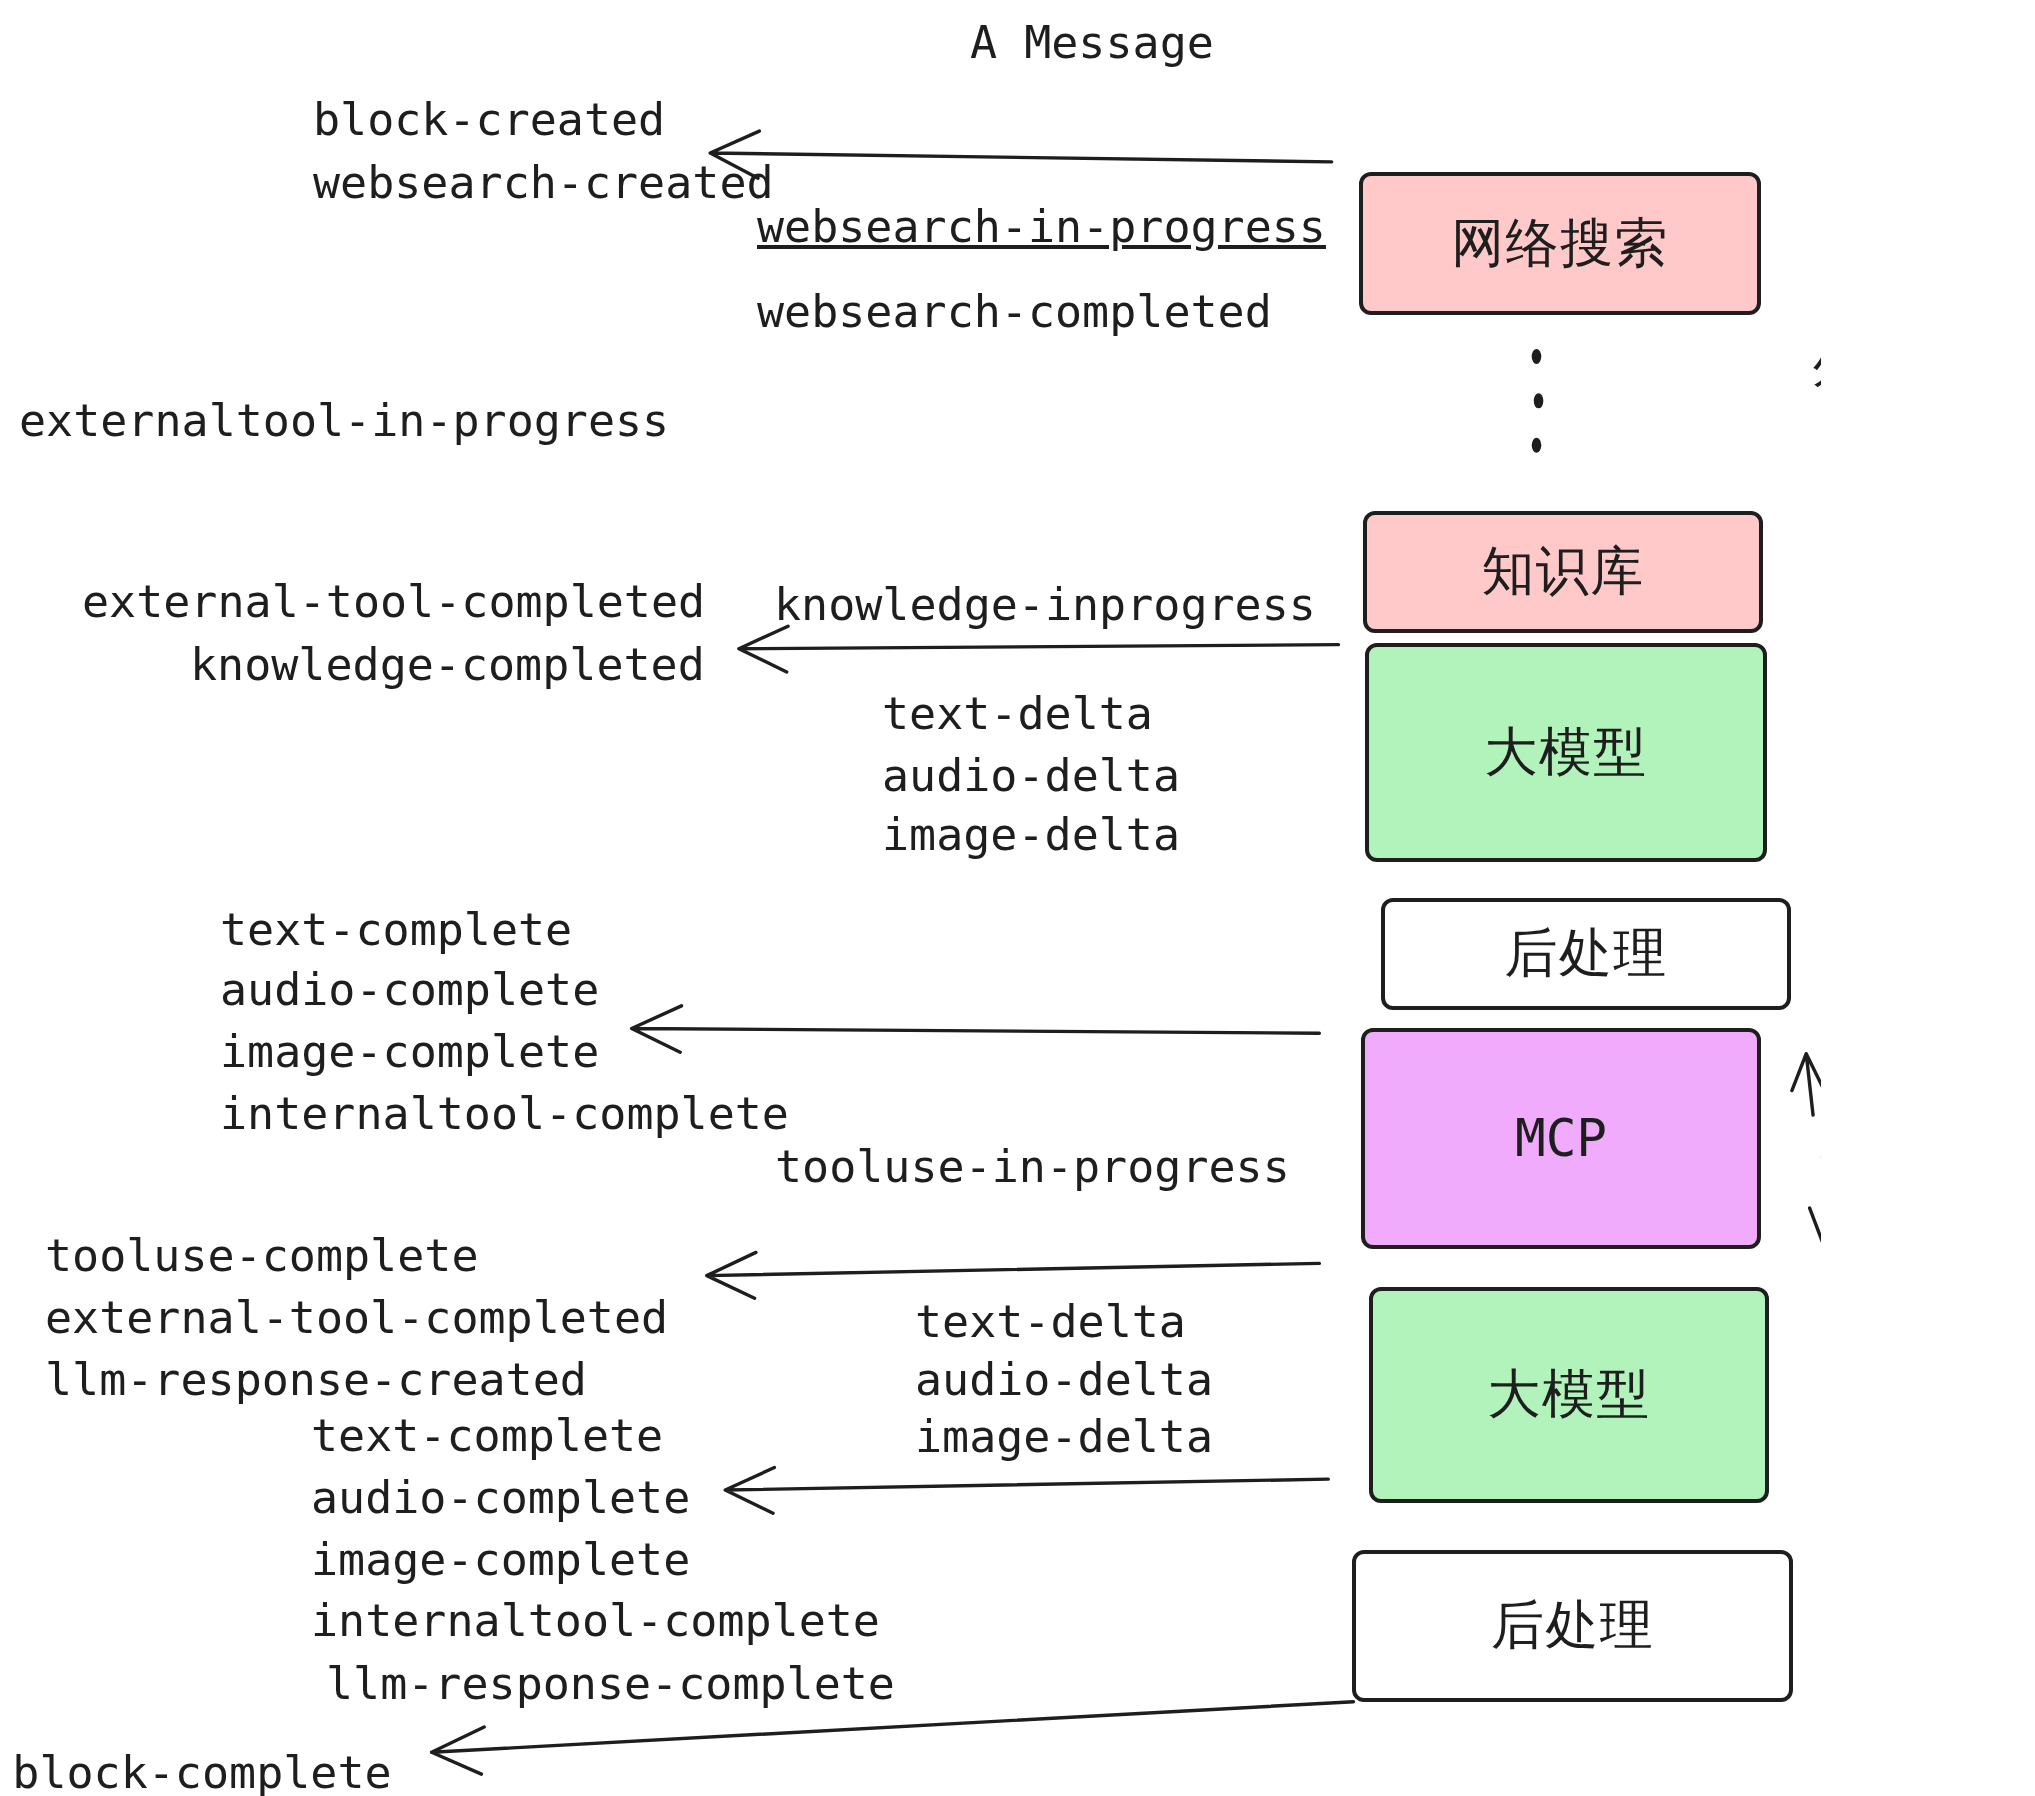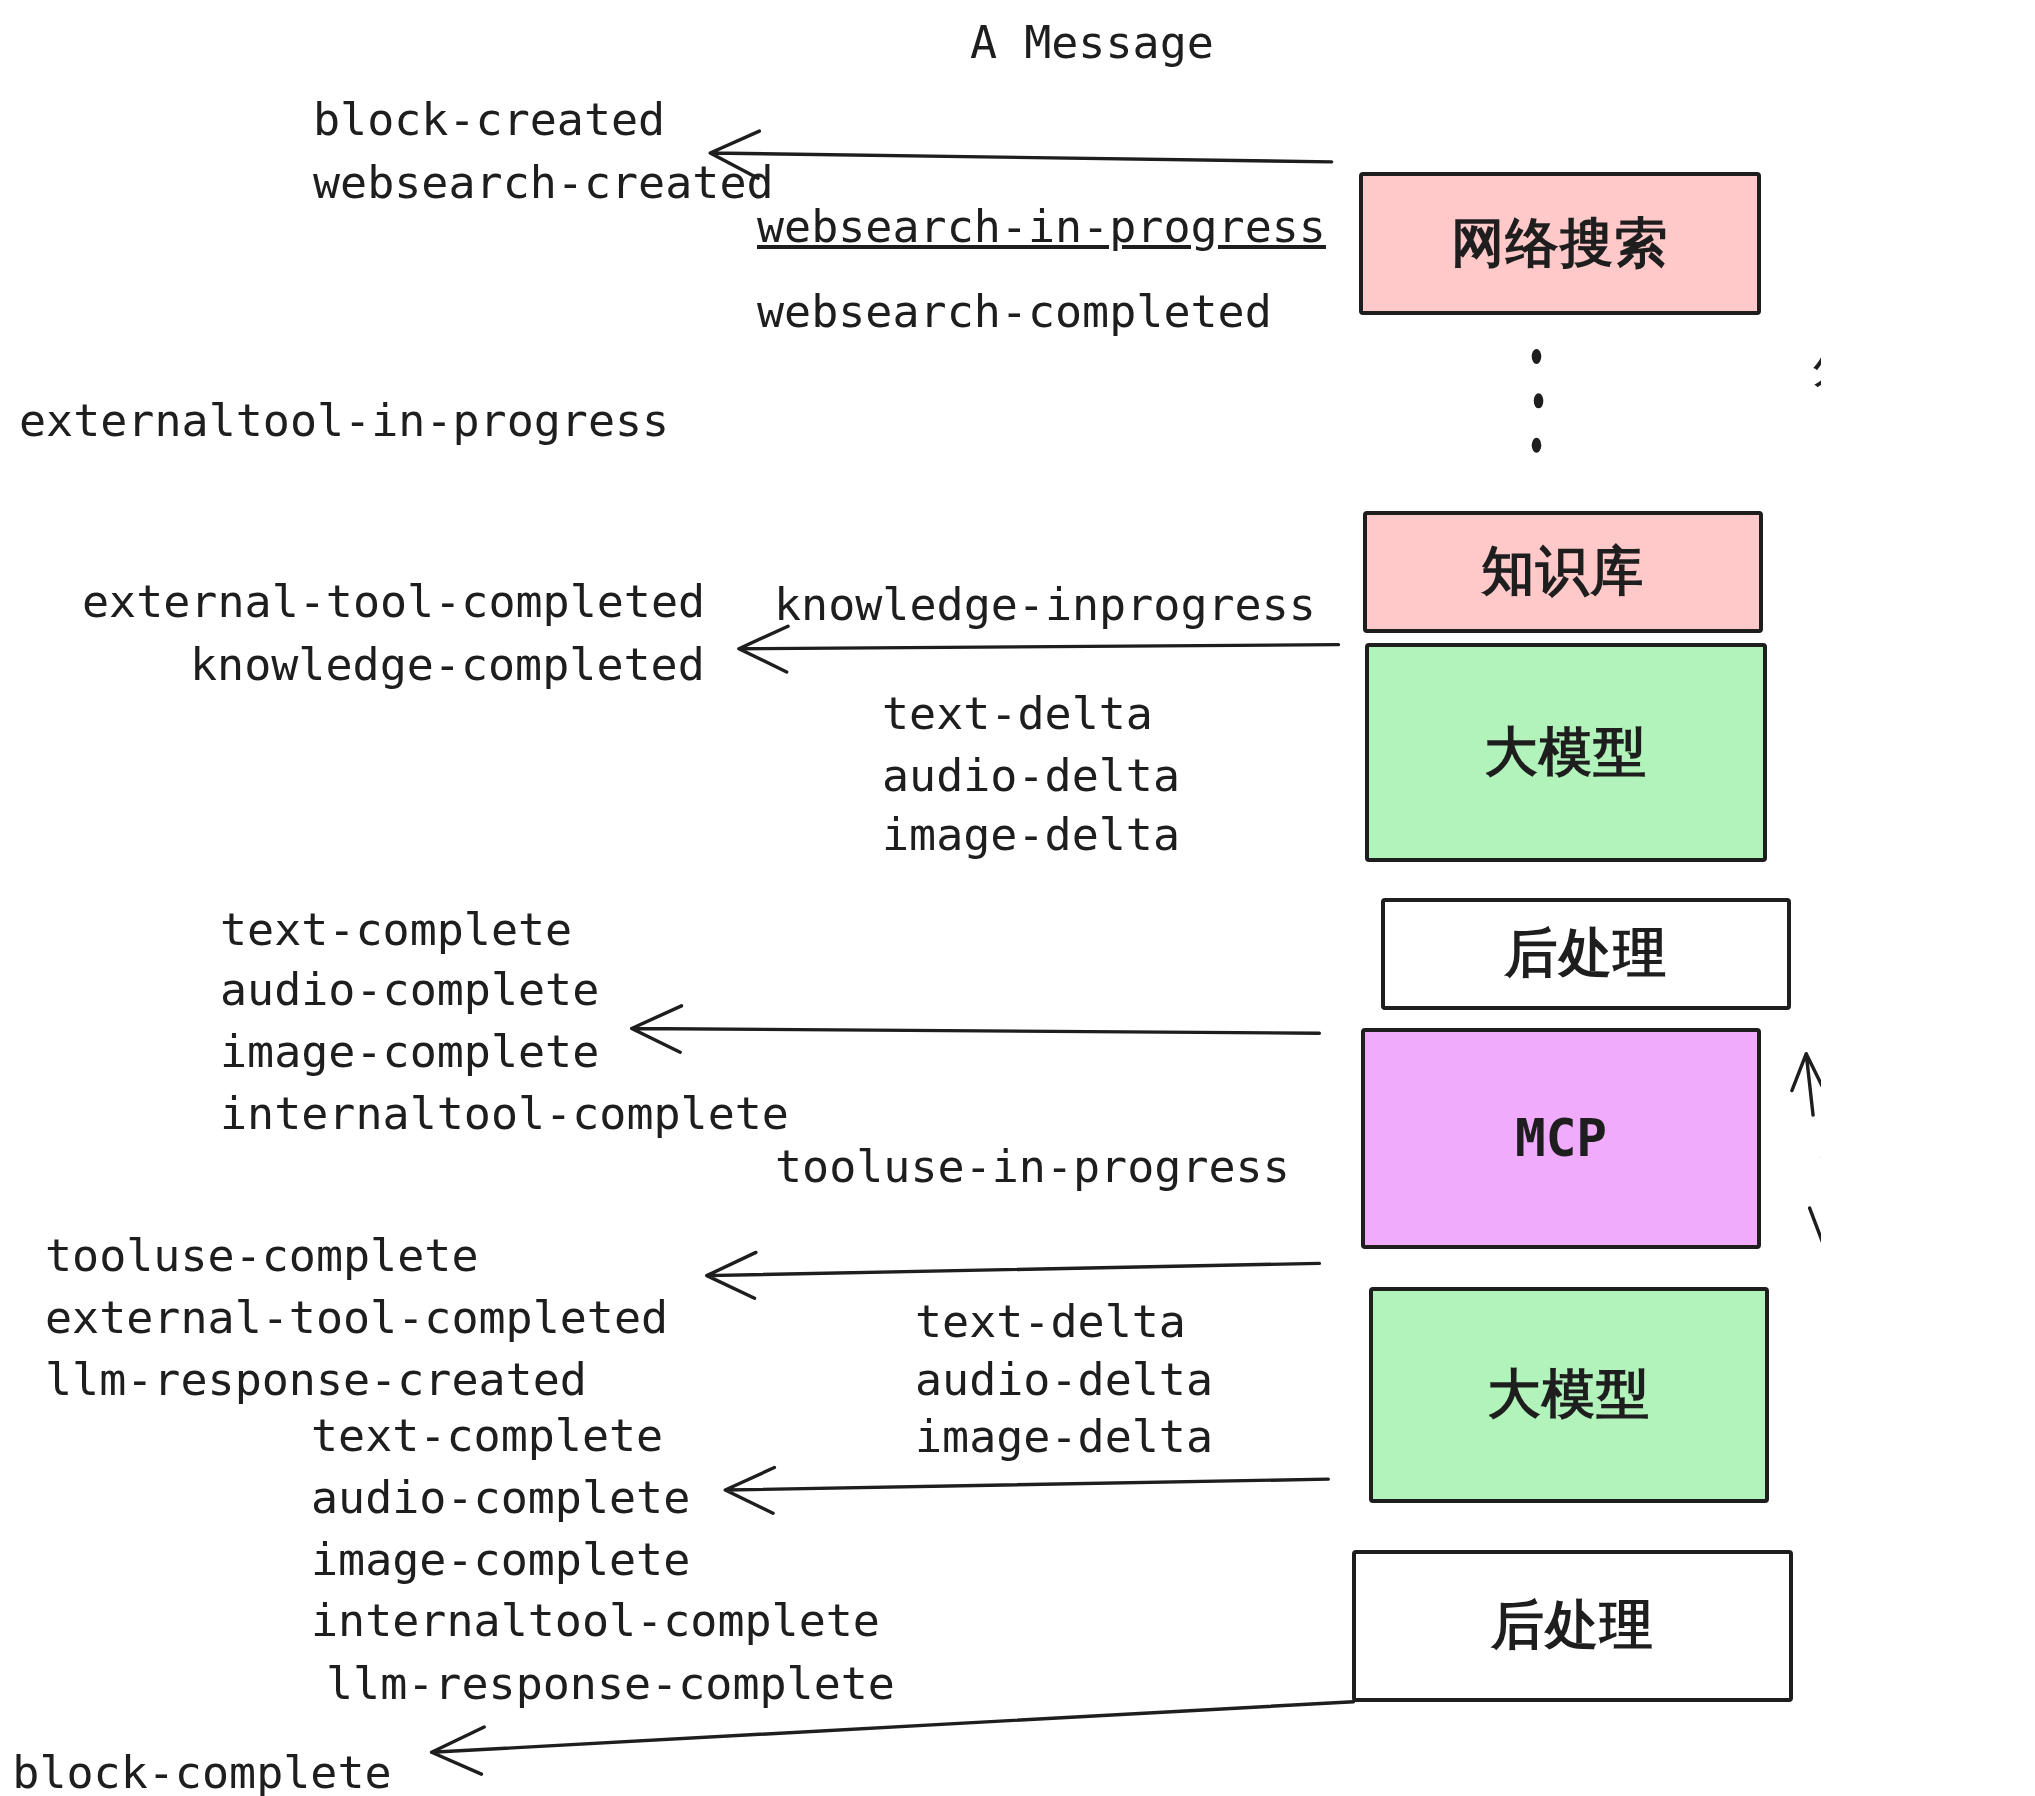--- a/index.html
+++ b/index.html
@@ -26,26 +26,25 @@
   .title {
     position: absolute;
     font-size: 45px;
     line-height: 55px;
     white-space: nowrap;
     color: #1e1e1e;
   }
   .box {
     position: absolute;
     border: 4.1px solid #1e1e1e;
-    border-radius: 4px;
+    border-radius: 12px;
     box-sizing: border-box;
     display: flex;
     align-items: center;
     justify-content: center;
-    font-weight: bold;
   }
   .box .cjk {
     font-family: "Liberation Sans", sans-serif;
     font-size: 53px;
     letter-spacing: 1.4px;
     color: #1e1e1e;
     white-space: nowrap;
   }
   .box .latin {
     font-family: "DejaVu Sans Mono", monospace;

